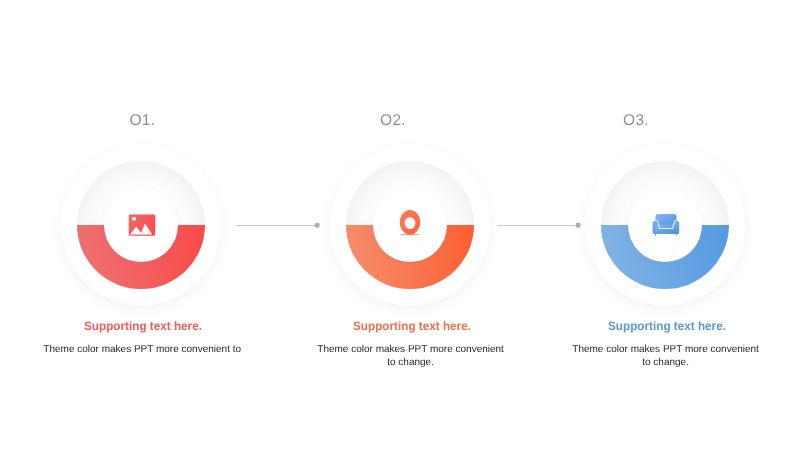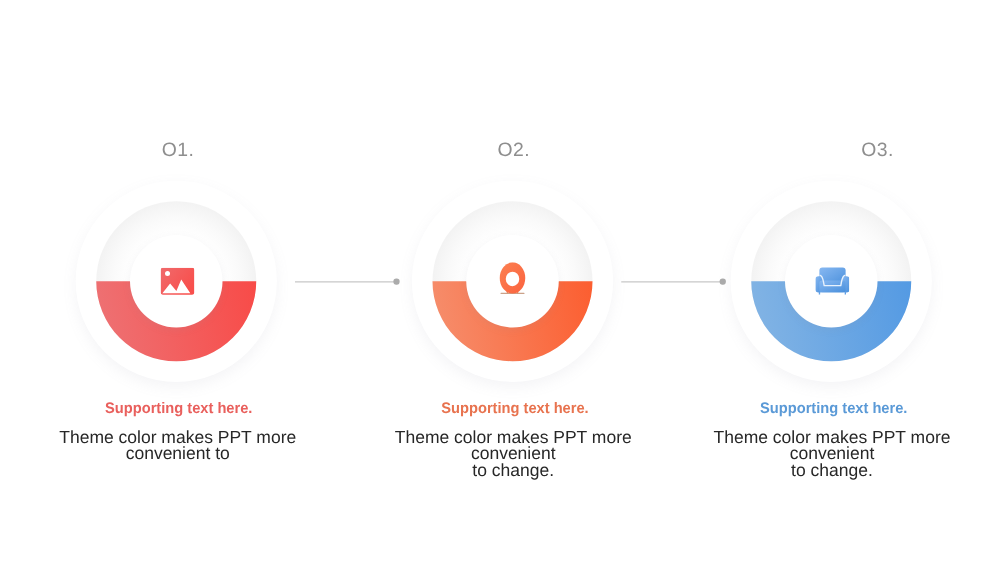--- a/index.html
+++ b/index.html
@@ -27,21 +27,21 @@
   .ring-in{position:absolute;border-radius:50%;background:#ffffff;
        box-shadow:0 2px 7px -1px rgba(140,140,155,.16);transform:translate(-50%,-50%);}
   .icon{position:absolute;transform:translate(-50%,-50%);display:block;}
 
   .connector{position:absolute;height:1px;background:#c7c7c7;}
   .cdot{position:absolute;width:4.6px;height:4.6px;border-radius:50%;background:#ababab;
         transform:translate(-50%,-50%);}
 
   .head{position:absolute;text-align:center;font-weight:700;font-size:12.2px;
         white-space:nowrap;transform:translateX(-50%) scaleX(0.962);}
-  .body{position:absolute;text-align:center;font-size:14px;color:#272727;
+  .body{position:absolute;text-align:center;font-size:10px;color:#272727;
         line-height:13.4px;transform:translateX(-50%);}
   .body span{display:block;}
 </style>
 </head>
 <body>
 
 <div class="slide">
 
   <div class="step">
     <div class="num" style="left:142.4px;top:111.6px;">O1.</div>
@@ -71,21 +71,21 @@
     <div class="head" style="left: 142.6px; top: 318.8px; color: rgb(233, 96, 93);">Supporting text here.</div>
     <div class="body" style="left:142.2px;top:342.7px;width:200px;">
       <span>Theme color makes PPT more convenient to</span>
     </div>
   </div>
 
   <div class="connector" style="left:235.8px;top:225.2px;width:81.3px;"></div>
   <div class="cdot" style="left:317.1px;top:225.3px;"></div>
 
   <div class="step">
-    <div class="num" style="left:411px;top:111.6px;">O2.</div>
+    <div class="num" style="left:393px;top:111.6px;">O2.</div>
     <div class="ring-outer" style="left:409.5px;top:225.2px;width:161px;height:161px;"></div>
     <div class="ring-track" style="left:409.5px;top:225.2px;width:128px;height:128px;"></div>
     <svg class="arc" style="left:409.5px;top:225.2px;" width="129" height="129" viewBox="0 0 129 129">
       <defs>
         <linearGradient id="g2" x1="0" y1="0.15" x2="1" y2="0.05">
           <stop offset="0%" stop-color="#f68c6a"></stop>
           <stop offset="100%" stop-color="#fc5e30"></stop>
         </linearGradient>
       </defs>
       <path d="M0.5,64.5 A64,64 0 0 0 128.5,64.5 L100.7,64.5 A36.2,36.2 0 0 1 28.3,64.5 Z" fill="url(#g2)"></path>
@@ -108,21 +108,21 @@
     <div class="body" style="left:410.6px;top:342.7px;width:200px;">
       <span>Theme color makes PPT more convenient</span>
       <span>to change.</span>
     </div>
   </div>
 
   <div class="connector" style="left:496.9px;top:225.2px;width:81.3px;"></div>
   <div class="cdot" style="left:578.2px;top:225.3px;"></div>
 
   <div class="step">
-    <div class="num" style="left:702px;top:111.6px;">O3.</div>
+    <div class="num" style="left:636px;top:111.6px;">O3.</div>
     <div class="ring-outer" style="left:665.1px;top:225.2px;width:161px;height:161px;"></div>
     <div class="ring-track" style="left:665.1px;top:225.2px;width:128px;height:128px;"></div>
     <svg class="arc" style="left:665.1px;top:225.2px;" width="129" height="129" viewBox="0 0 129 129">
       <defs>
         <linearGradient id="g3" x1="0" y1="0.15" x2="1" y2="0.05">
           <stop offset="0%" stop-color="#81b3e4"></stop>
           <stop offset="100%" stop-color="#549ae3"></stop>
         </linearGradient>
       </defs>
       <path d="M0.5,64.5 A64,64 0 0 0 128.5,64.5 L100.7,64.5 A36.2,36.2 0 0 1 28.3,64.5 Z" fill="url(#g3)"></path>

